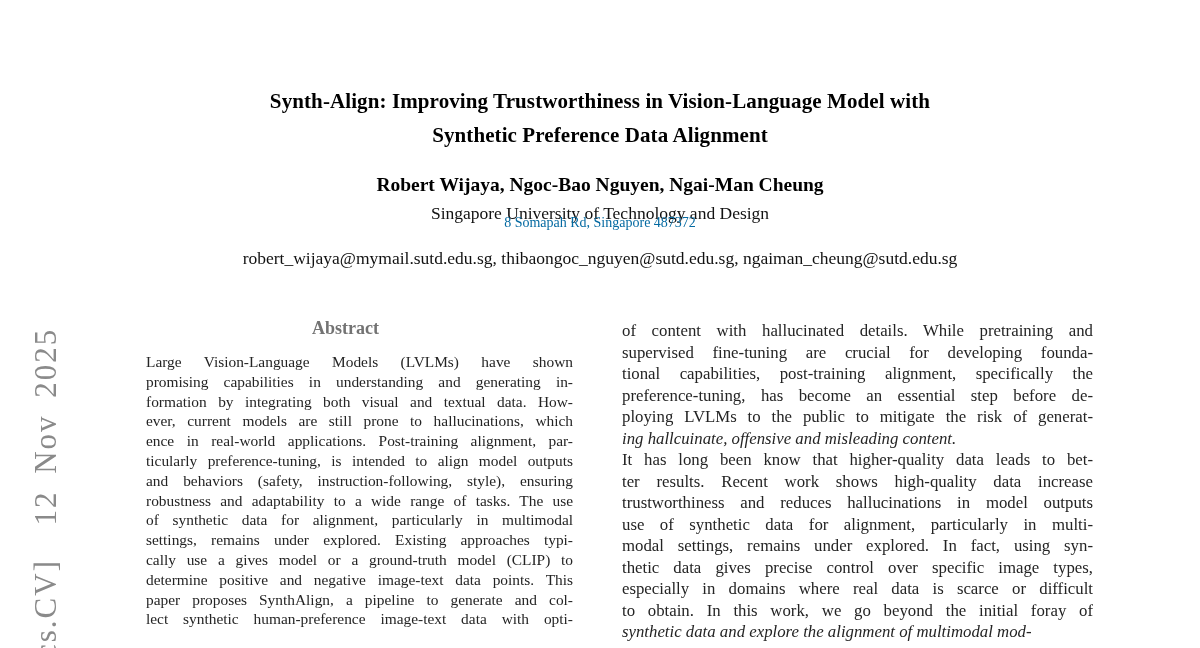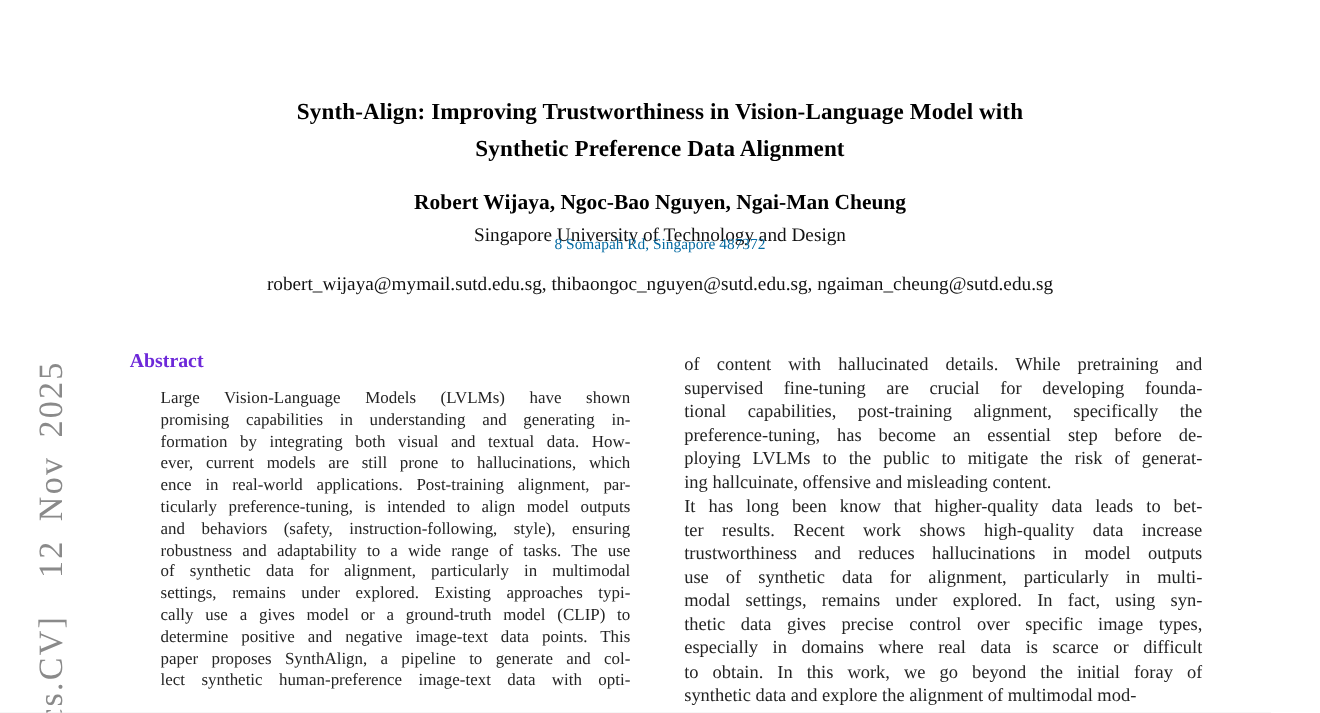--- a/index.html
+++ b/index.html
@@ -16,40 +16,40 @@
     top:84px;
     font-size:21px;font-weight:bold;color:#000;
     line-height:34px;letter-spacing:.1px;
   }
   .authors{top:173px;font-size:19.5px;font-weight:bold;color:#000;line-height:24px;}
   .affil1{top:203px;font-size:17.5px;line-height:21px;color:#111;}
   .affil2{top:212px;font-size:14px;line-height:21px;color:#0369a1;}
   .emails{top:248px;font-size:17.5px;line-height:21px;color:#111;}
   .abstract-heading{
     position:absolute;left:118px;width:455px;top:318px;
-    text-align:left;font-size:18px;font-weight:bold;color:#6d28d9;
+    text-align:center;font-size:18px;font-weight:bold;color:#737373;
   }
   .col{position:absolute;}
   .col-left{
     left:118px;width:455px;top:352px;
     font-size:15.4px;line-height:19.8px;color:#242424;
   }
   .col-right{
     left:622px;width:471px;top:320px;
     font-size:16.8px;line-height:21.5px;color:#242424;
   }
   .tline{
     text-align:justify;
     text-align-last:justify;
     height:inherit;
     overflow:hidden;
   }
   .col-left .tline{height:19.8px;margin-left:28px;}
   .col-right .tline{height:21.5px;}
-  .tline.nojust{text-align:center;text-align-last:left;}
+  .tline.nojust{text-align:center;text-align-last:left;font-style:italic;}
   .arxiv-stamp{
     position:absolute;
     left:28px;top:658px;
     transform:rotate(-90deg);
     transform-origin:0 0;
     width:420px;
     font-size:31px;
     color:#8a8a8a;
     letter-spacing:2px;
     word-spacing:7px;

